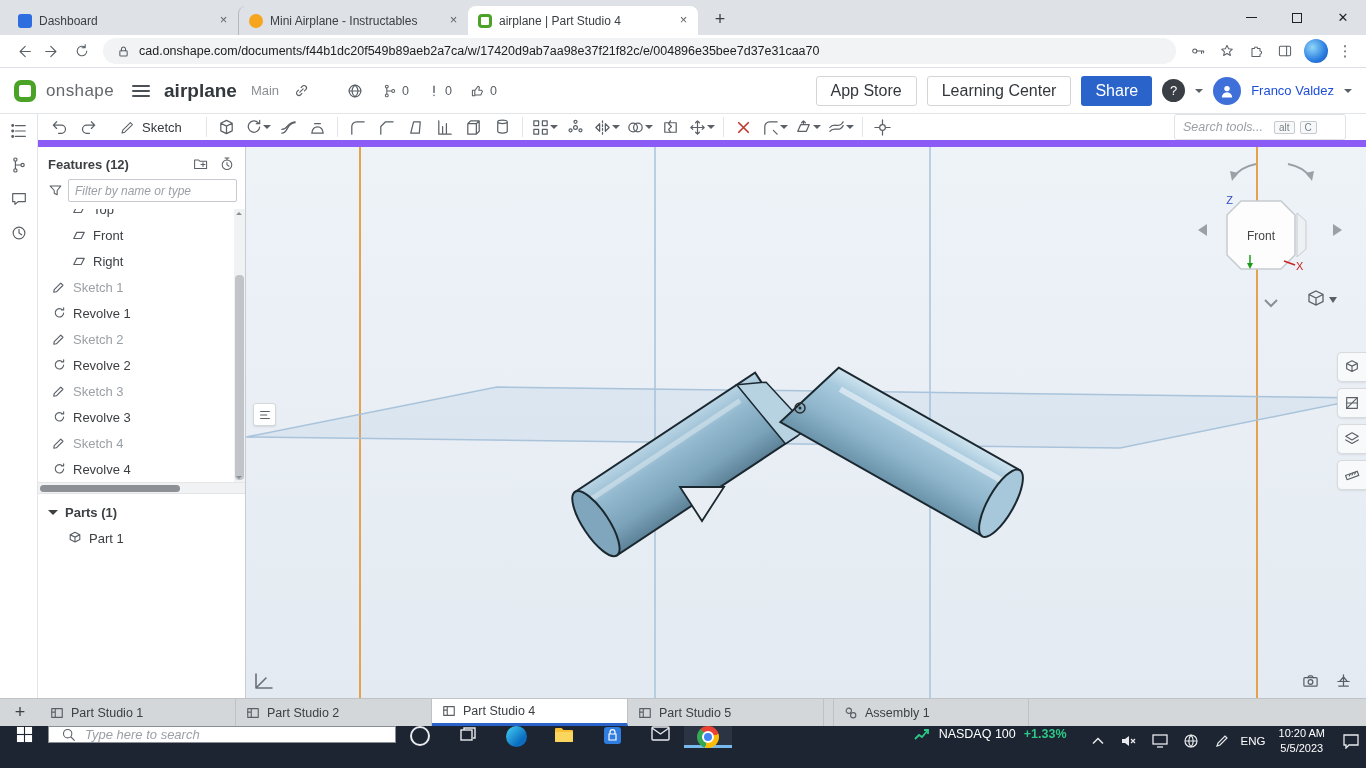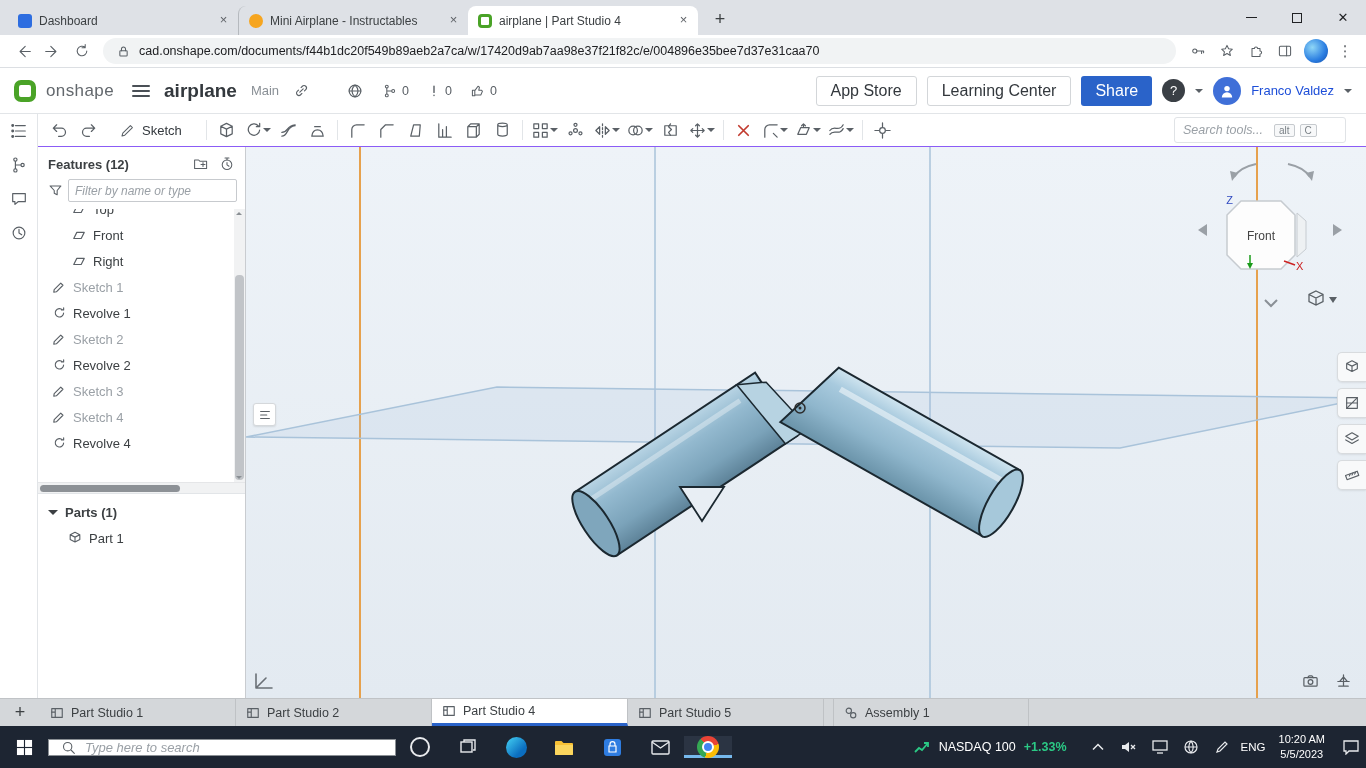--- a/index.html
+++ b/index.html
@@ -52,21 +52,21 @@
   .hbtn{height:30px;padding:0 14px;border:1px solid #d3d6d9;border-radius:3px;font-size:16px;color:#33383d;
     display:flex;align-items:center;background:#fff}
   .share{background:#2a63c9;border:none;color:#fff}
   .help{width:23px;height:23px;border-radius:50%;background:#3a3f45;color:#fff;font-size:13px;
     display:flex;align-items:center;justify-content:center}
   .osavatar{width:28px;height:28px;border-radius:50%;background:#3f6fd8;display:flex;align-items:center;justify-content:center}
   .uname{font-size:13px;color:#1d4ed8}
   .car{width:0;height:0;border:4px solid transparent;border-top-color:#5a6066;margin-top:4px}
 
   
-  .ostoolbar{position:absolute;top:114px;left:38px;right:0;height:33px;background:#fff;border-bottom:1px solid #8b5cf6;
+  .ostoolbar{position:absolute;top:114px;left:38px;right:0;height:33px;background:#fff;border-bottom:7px solid #8b5cf6;
     display:flex;align-items:center;padding:0 8px;gap:2px}
   .tbtn{height:26px;min-width:27px;padding:0 2px;display:flex;align-items:center;justify-content:center;border-radius:3px;color:#5a6066}
   .tbtn svg{width:19px;height:19px}
   .sketchbtn{display:flex;align-items:center;gap:6px;padding:0 10px;height:26px;font-size:13px;color:#33383d;
     border-radius:3px;margin:0 8px 0 6px}
   .sep{width:1px;height:20px;background:#e2e5e8;margin:0 4px;flex:none}
   .searchtools{margin-left:auto;margin-right:12px;display:flex;align-items:center;gap:5px;border:1px solid #e0e3e6;
     border-radius:3px;height:26px;padding:0 8px;width:172px}
   .searchtools input{border:none;outline:none;width:86px;font-size:12.5px;color:#3c4043;font-family:inherit}
   kbd{border:1px solid #c6cace;border-radius:2px;padding:0 4px;font-size:10px;color:#7a8086;background:#f7f8f9;font-family:inherit}
@@ -119,21 +119,21 @@
   
   .doctabs{position:absolute;top:698px;left:0;right:0;height:28px;background:#d4d7da;border-top:1px solid #c0c3c6;display:flex;align-items:stretch}
   .dtadd{width:40px;display:flex;align-items:center;justify-content:center;font-size:18px;color:#3c4043}
   .dtab{width:196px;display:flex;align-items:center;gap:7px;padding:0 10px;font-size:12.5px;color:#3c4043;
     border-right:1px solid #bfc2c5;background:#d4d7da;white-space:nowrap;overflow:hidden}
   .dtab.active{background:#fff;border-bottom:3px solid #2a63c9}
   .dtab.gap{margin-left:9px;border-left:1px solid #bfc2c5}
   .dtab svg{width:14px;height:14px;flex:none}
 
   
-  .taskbar{position:absolute;top:726px;left:0;right:0;height:42px;background:#1d2532;display:flex;align-items:center;color:#fff}
+  .taskbar{position:absolute;top:726px;left:0;right:0;height:42px;background:#1d2532;display:flex;align-items:flex-start;color:#fff}
   .tb-start{width:48px;display:flex;align-items:center;justify-content:center}
   .tb-search{width:348px;background:#fff;display:flex;align-items:center;gap:9px;padding:0 12px;border:1px solid #8a8f94}
   .tb-search input{flex:1;min-width:0;border:none;outline:none;font-size:13px;color:#3c4043;font-family:inherit}
   .tb-ico{width:48px;display:flex;align-items:center;justify-content:center;position:relative}
   .tb-ico.active{background:#2b3443;box-shadow:inset 0 -3px 0 #76b9ed}
   .cort{width:20px;height:20px;border:2px solid #e8eaed;border-radius:50%}
   .edge-ic{width:21px;height:21px;border-radius:50%;background:linear-gradient(135deg,#45d3f5,#0b6ec0 70%)}
   .chrome-ic{width:22px;height:22px;border-radius:50%;position:relative;
     background:conic-gradient(from -45deg,#ea4335 0 33.3%,#fbbc05 0 66.6%,#34a853 0 100%)}
   .chrome-ic::after{content:"";position:absolute;inset:5px;background:#4285f4;border-radius:50%;border:2px solid #fff}
@@ -518,20 +518,26 @@
         <svg class="ic" viewBox="0 0 16 16">
             <path d="M12 4.5A4.8 4.8 0 1 0 13.3 8M13.3 2v2.5h-2.5"></path>
           </svg>
         <span>Revolve 2</span>
       </div>
       <div class="trow muted">
         <svg class="ic" viewBox="0 0 16 16">
             <path d="M2.5 11L10 3.5 12.5 6 5 13.5l-3 .5z"></path>
           </svg>
         <span>Sketch 3</span>
+      </div>
+      <div class="trow">
+        <svg class="ic" viewBox="0 0 16 16">
+            <path d="M12 4.5A4.8 4.8 0 1 0 13.3 8M13.3 2v2.5h-2.5"></path>
+          </svg>
+        <span>Revolve 3</span>
       </div>
       <div class="trow muted">
         <svg class="ic" viewBox="0 0 16 16">
             <path d="M2.5 11L10 3.5 12.5 6 5 13.5l-3 .5z"></path>
           </svg>
         <span>Sketch 4</span>
       </div>
       <div class="trow">
         <svg class="ic" viewBox="0 0 16 16">
             <path d="M12 4.5A4.8 4.8 0 1 0 13.3 8M13.3 2v2.5h-2.5"></path>

